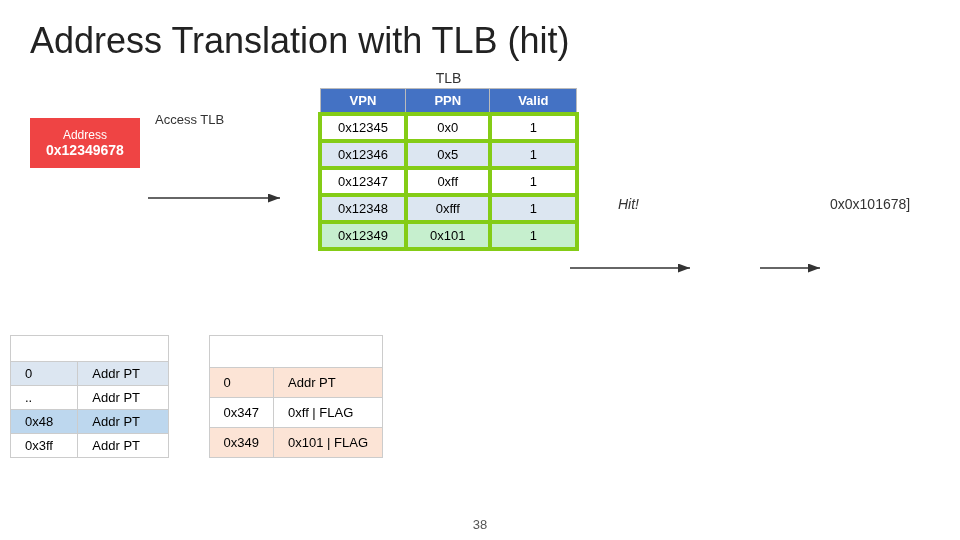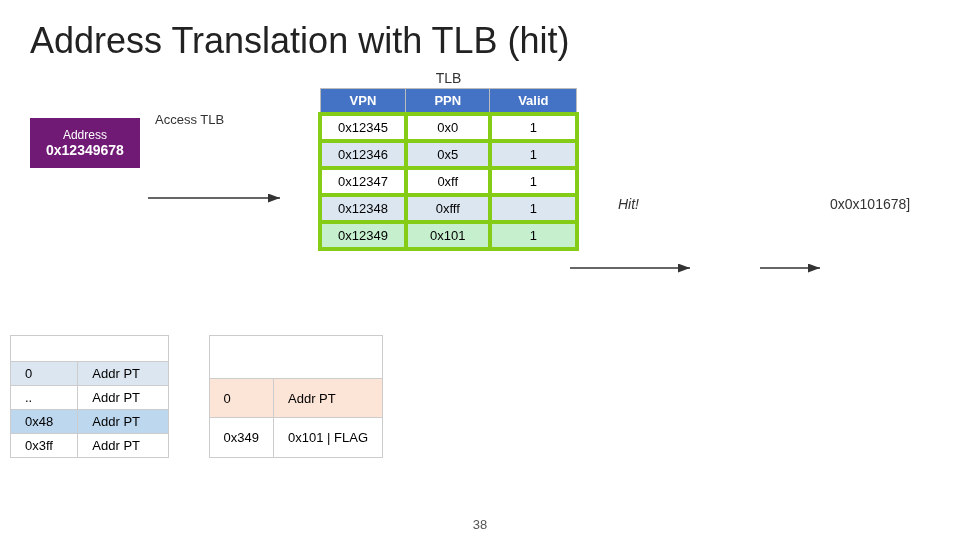--- a/index.html
+++ b/index.html
@@ -70,21 +70,21 @@
     
     .tlb-hit-row td {
       background: #c6efce !important;
     }
 
     
     .address-box {
       position: absolute;
       top: 118px;
       left: 30px;
-      background: #701a75;
+      background: #ef4444;
       color: #fff;
       padding: 10px 16px;
       font-size: 14px;
       font-weight: 600;
       text-align: center;
       min-width: 100px;
     }
 
     
     .access-tlb-label {
@@ -305,20 +305,24 @@
     <table class="pte-table">
       <tbody id="pte-tbody">
       <tr class="header-row">
             <td colspan="2">Page Table Entry</td>
           </tr>
           <tr>
             <td>0</td>
             <td>Addr PT</td>
           </tr>
           <tr>
+            <td>0x347</td>
+            <td>0xff | FLAG</td>
+          </tr>
+          <tr>
             <td>0x349</td>
             <td>0x101 | FLAG</td>
           </tr>
         </tbody>
     </table>
 
   </div>
 
   <div class="page-num">38</div>
 

